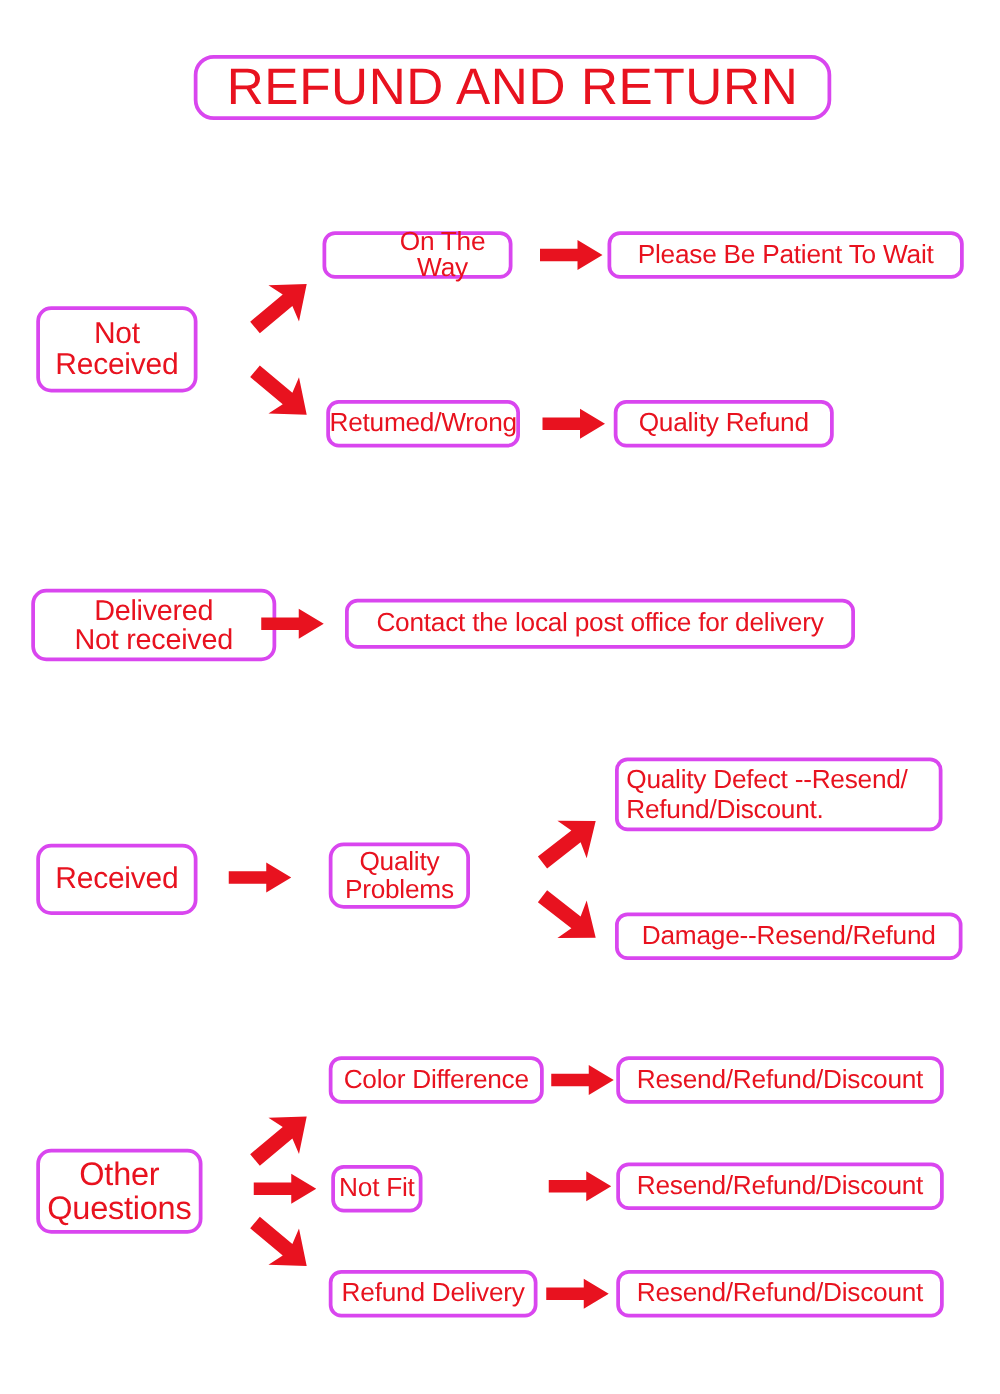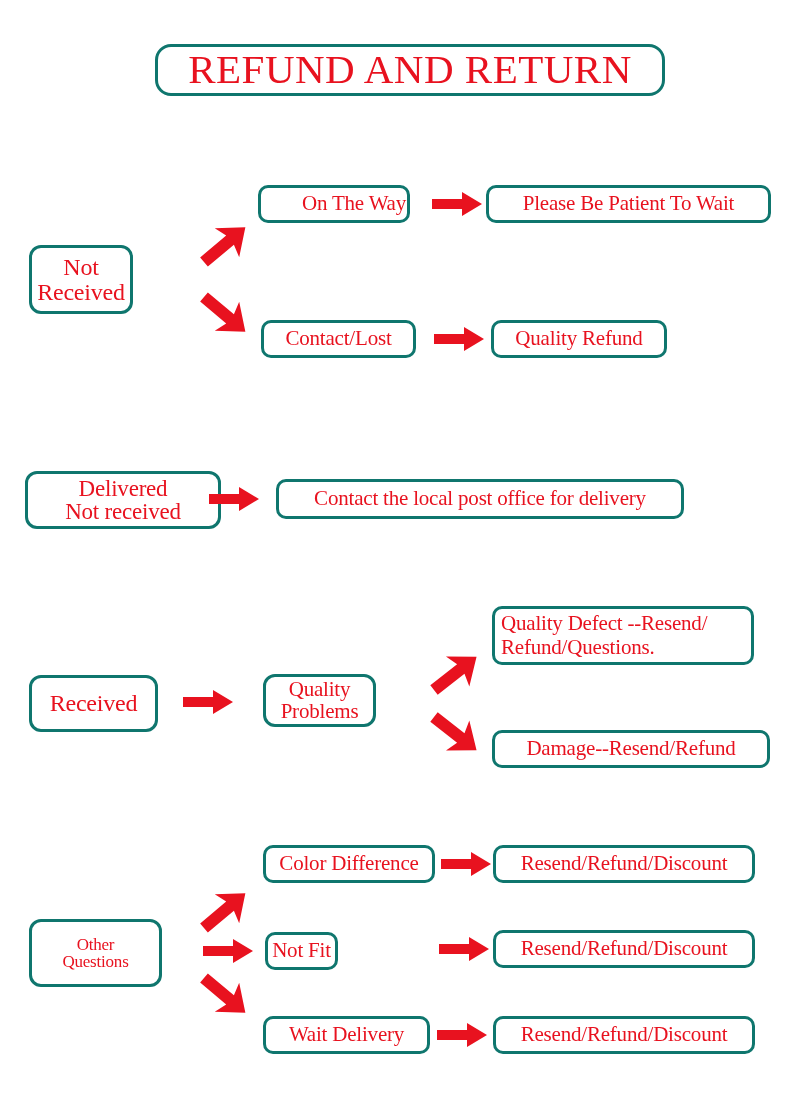--- a/index.html
+++ b/index.html
@@ -21,49 +21,49 @@
     position: absolute;
     left: 0; top: 0;
     width: 800px;
     height: 1115px;
   }
 
   
   .box {
     position: absolute;
     box-sizing: border-box;
-    border: 3px solid #0f766e;
+    border: 3px solid #d946ef;
     border-radius: 12px;
     background: #ffffff;
     color: #e8121f;
     display: flex;
     align-items: center;
     justify-content: center;
     text-align: center;
     line-height: 1.02;
     white-space: pre-line;
     letter-spacing: -0.2px;
-    font-family: Liberation Serif, serif;
+    font-family: Liberation Sans, sans-serif;
   }
 
   
   #title-box {
     left: 155px;
     top: 44px;
     width: 510px;
     height: 52px;
     border-width: 3px;
     border-radius: 16px;
     font-size: 41px;
     letter-spacing: 0.5px;
   }
 
   
   #box-not-received {
-    left: 29px; top: 245px; width: 104px; height: 69px;
+    left: 29px; top: 245px; width: 129px; height: 69px;
     font-size: 24px;
   }
   #box-on-the-way {
     left: 258px; top: 185px; width: 152px; height: 38px;
     font-size: 21px; border-radius: 10px; padding-left: 40px;
   }
   #box-please-wait {
     left: 486px; top: 185px; width: 285px; height: 38px;
     font-size: 21px; border-radius: 10px;
   }
@@ -104,21 +104,21 @@
     line-height: 1.12;
   }
   #box-damage {
     left: 492px; top: 730px; width: 278px; height: 38px;
     font-size: 21px; border-radius: 10px;
   }
 
   
   #box-other-questions {
     left: 29px; top: 919px; width: 133px; height: 68px;
-    font-size: 17px;
+    font-size: 26px;
   }
   #box-color-difference {
     left: 263px; top: 845px; width: 172px; height: 38px;
     font-size: 21px; border-radius: 10px;
   }
   #box-resend1 {
     left: 493px; top: 845px; width: 262px; height: 38px;
     font-size: 21px; border-radius: 10px;
   }
   #box-not-fit {
@@ -154,51 +154,51 @@
 
   <div class="box" id="title-box">REFUND AND RETURN</div>
 
   <div class="box" id="box-not-received">Not
 Received</div>
 
   <div class="box" id="box-on-the-way">On The Way</div>
 
   <div class="box" id="box-please-wait">Please Be Patient To Wait</div>
 
-  <div class="box" id="box-returned-lost">Contact/Lost</div>
+  <div class="box" id="box-returned-lost">Retumed/Wrong</div>
 
   <div class="box" id="box-resend-refund">Quality Refund</div>
 
   <div class="box" id="box-delivered-not-received">Delivered
 Not received</div>
 
   <div class="box" id="box-contact-post-office">Contact the local post office for delivery</div>
 
   <div class="box" id="box-received">Received</div>
 
   <div class="box" id="box-quality-problems">Quality
 Problems</div>
 
   <div class="box" id="box-quality-defect">Quality Defect --Resend/
-Refund/Questions.</div>
+Refund/Discount.</div>
 
   <div class="box" id="box-damage">Damage--Resend/Refund</div>
 
   <div class="box" id="box-other-questions">Other
 Questions</div>
 
   <div class="box" id="box-color-difference">Color Difference</div>
 
   <div class="box" id="box-resend1">Resend/Refund/Discount</div>
 
   <div class="box" id="box-not-fit">Not Fit</div>
 
   <div class="box" id="box-resend2">Resend/Refund/Discount</div>
 
-  <div class="box" id="box-wrong-delivery">Wait Delivery</div>
+  <div class="box" id="box-wrong-delivery">Refund Delivery</div>
 
   <div class="box" id="box-resend3">Resend/Refund/Discount</div>
 
   <svg id="arrows" viewBox="0 0 800 1115">
     <defs>
 
       <g id="harrow">
         <path class="arrow-shape" d="M0,-5 L30,-5 L30,-12 L50,0 L30,12 L30,5 L0,5 Z"></path>
       </g>
 

